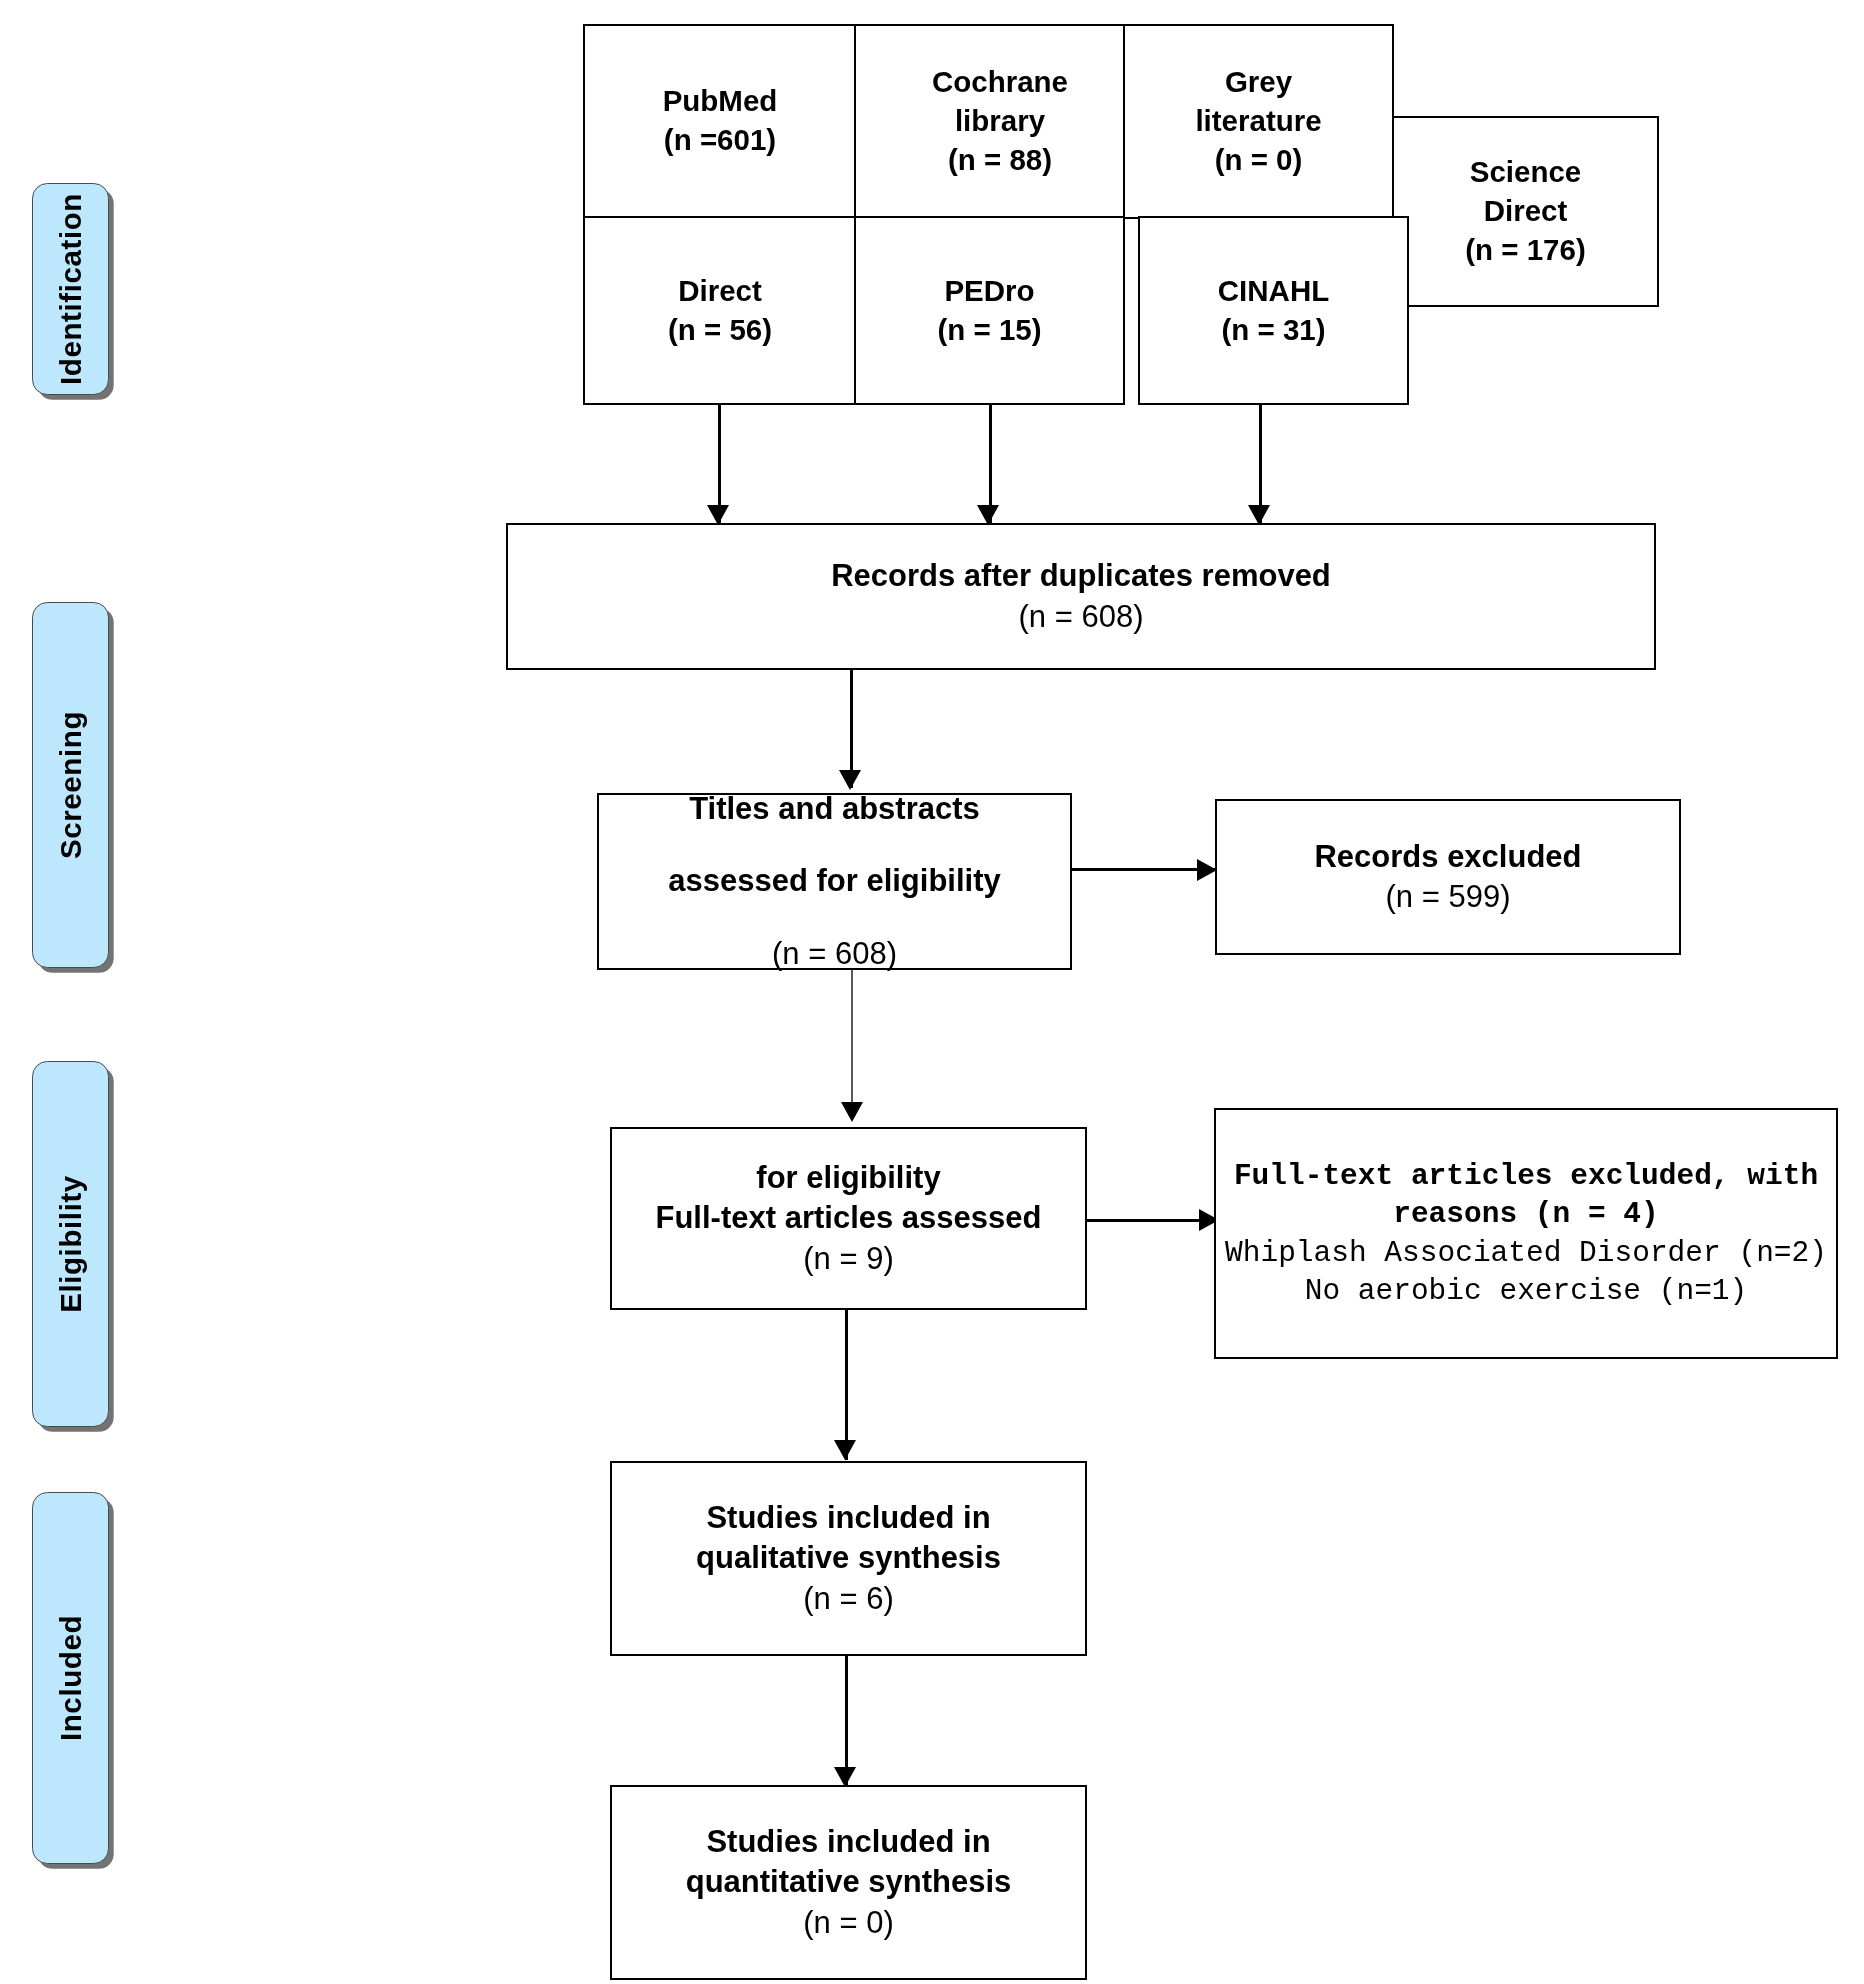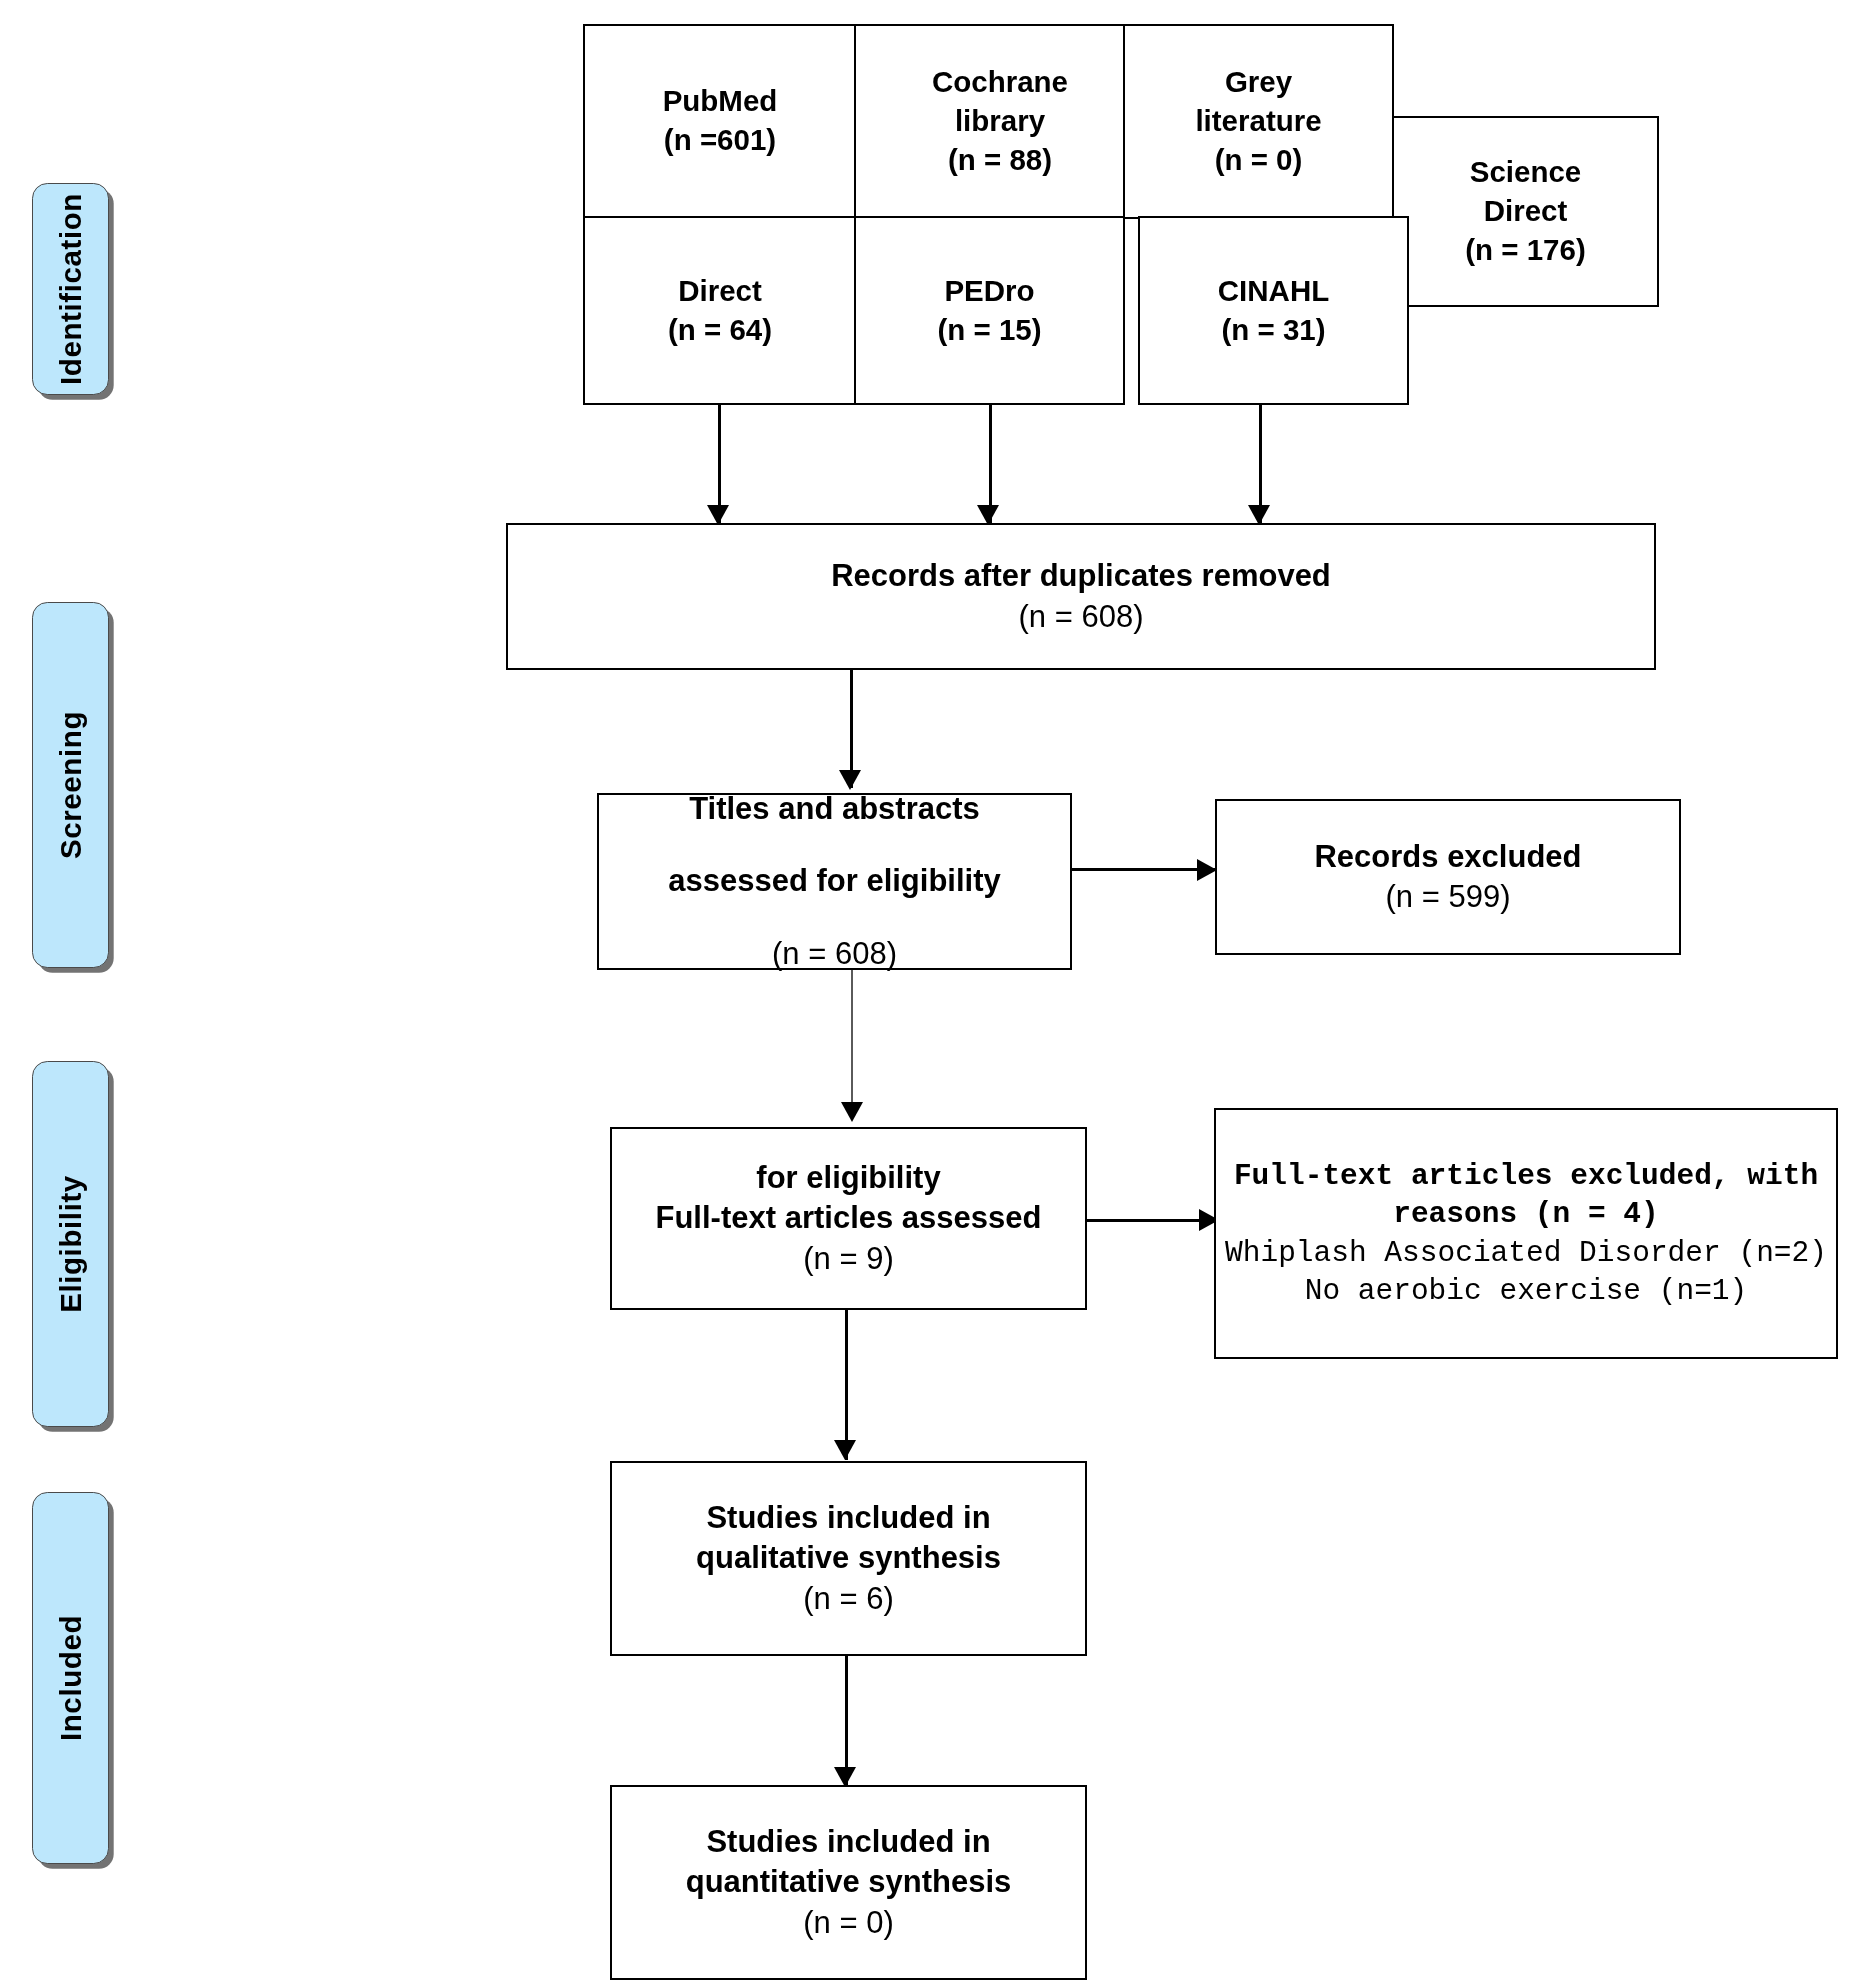--- a/index.html
+++ b/index.html
@@ -146,21 +146,21 @@
   </div>
 
   <div class="gcell" style="left:1392px; top:116px; width:267px; height:191px; font-size:29.5px;">
     <span class="ln">Science</span>
     <span class="ln">Direct</span>
     <span class="ln">(n = 176)</span>
   </div>
 
   <div class="gcell" style="left:583px; top:216px; width:274px; height:189px; font-size:29.5px;">
     <span class="ln">Direct</span>
-    <span class="ln">(n = 64)</span>
+    <span class="ln">(n = 56)</span>
   </div>
 
   <div class="gcell" style="left:854px; top:216px; width:271px; height:189px; font-size:29.5px;">
     <span class="ln">PEDro</span>
     <span class="ln">(n = 15)</span>
   </div>
 
   <div class="gcell" style="left:1138px; top:216px; width:271px; height:189px; font-size:29.5px;">
     <span class="ln">CINAHL</span>
     <span class="ln">(n = 31)</span>

